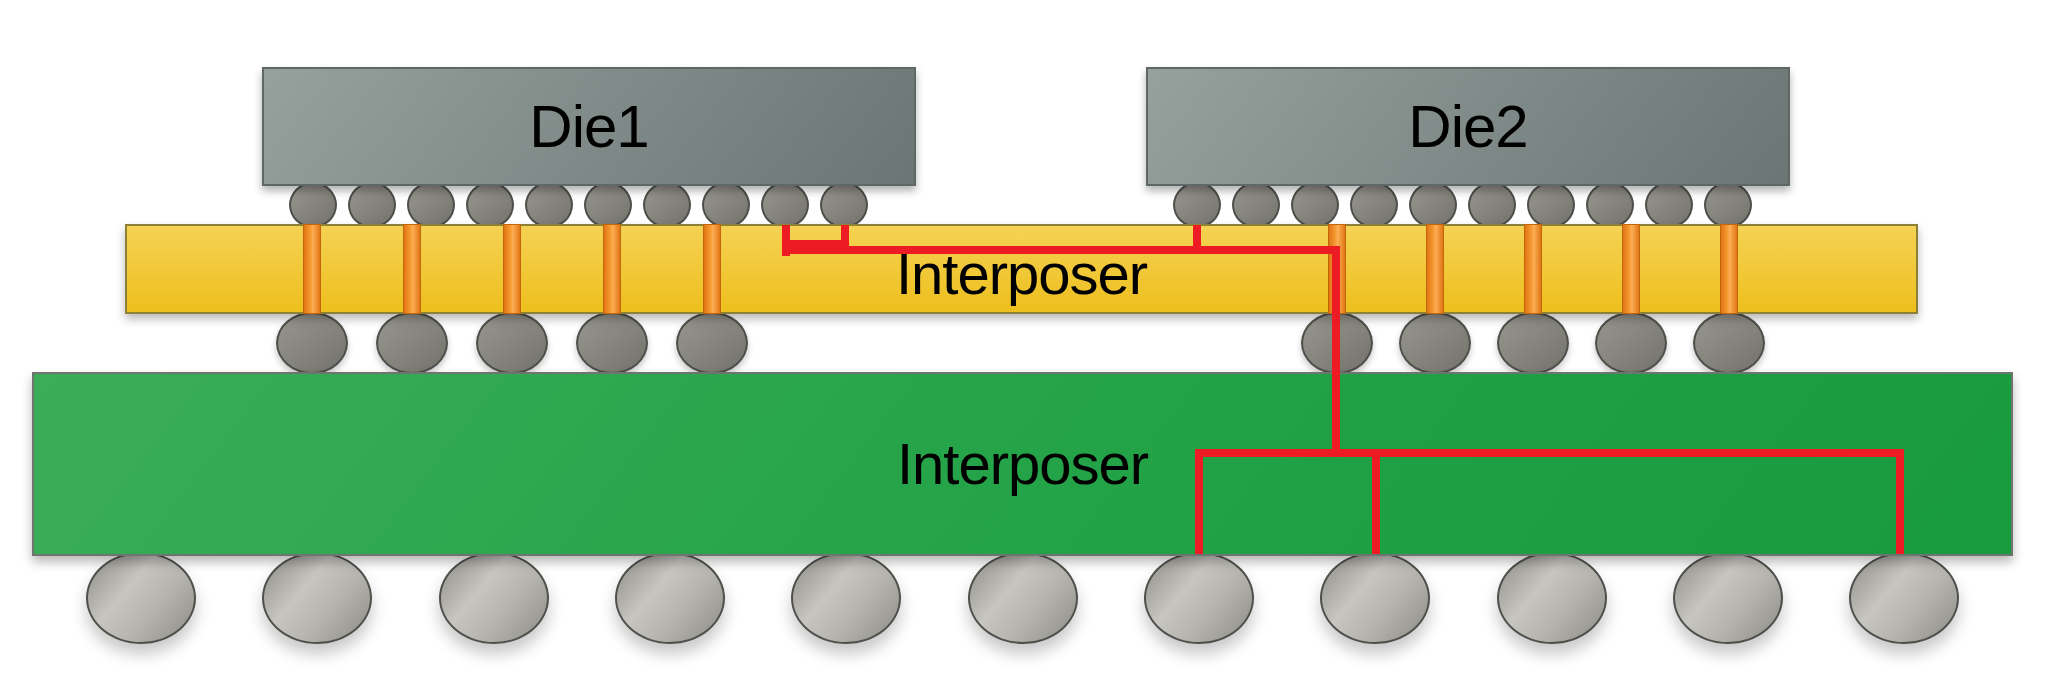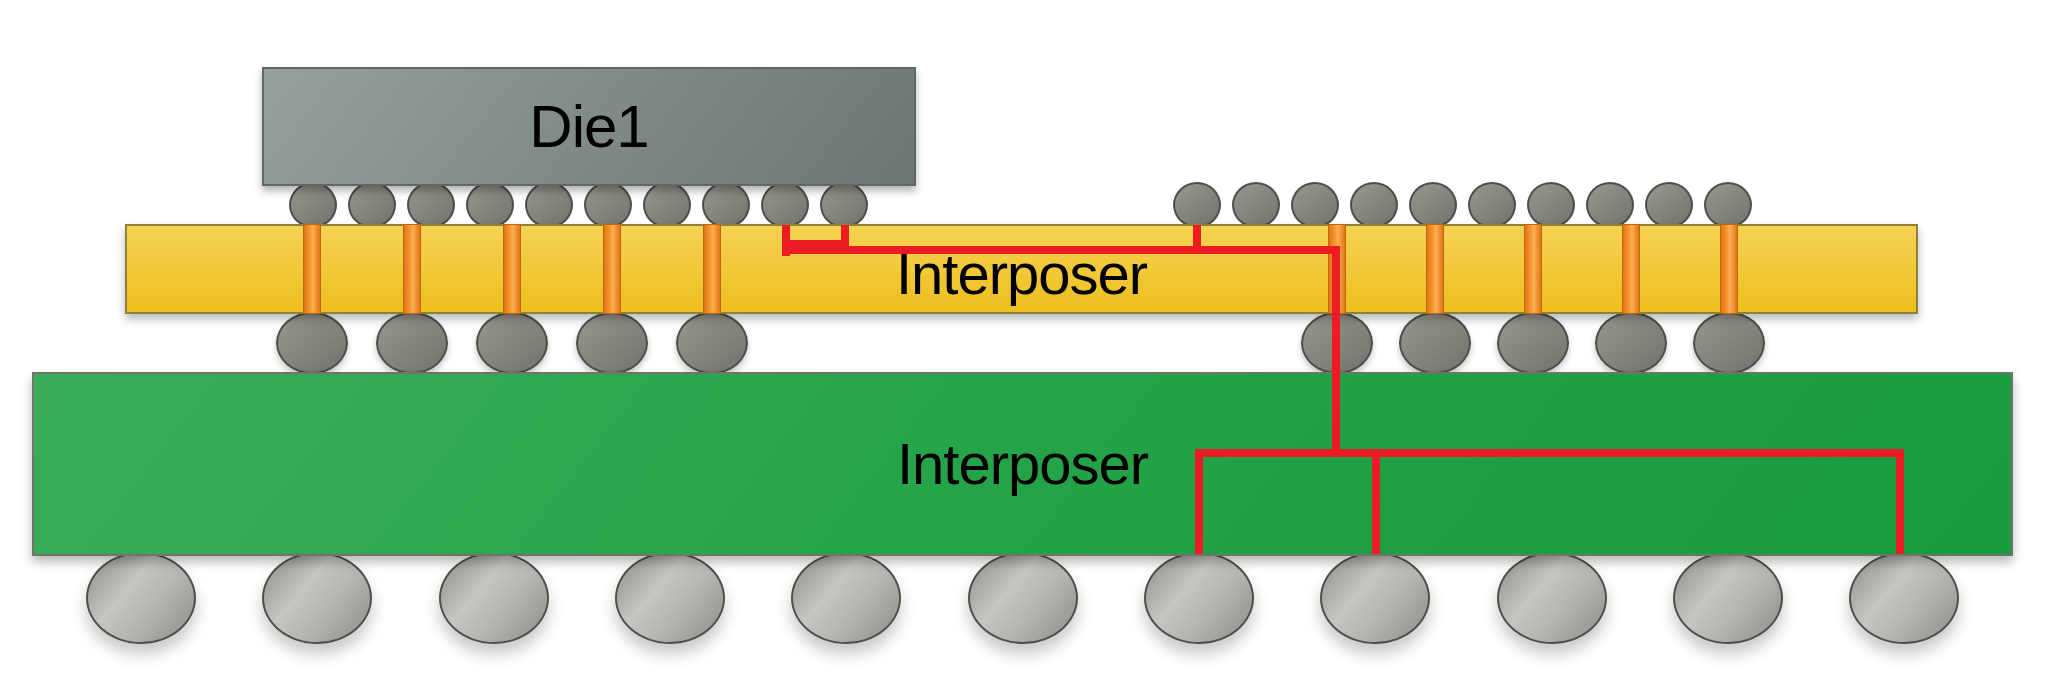--- a/index.html
+++ b/index.html
@@ -53,20 +53,23 @@
 </style>
 </head>
 <body>
 
 <div class="canvas" id="canvas">
 
   <div class="die" id="die1" style="left: 262px; top: 67px; width: 654px; height: 119px;">
     <span class="label">Die1</span>
   </div>
 
+  <div class="die" id="die2" style="left: 1146px; top: 67px; width: 644px; height: 119px;">
+    <span class="label">Die2</span>
+  </div>
 
   <div class="slab slab-interposer" id="interposer" style="left: 125px; top: 224px; width: 1793px; height: 90px;">
     <span class="label">Interposer</span>
   </div>
 
   <div class="slab slab-substrate" id="substrate" style="left: 32px; top: 372px; width: 1981px; height: 184px;">
     <span class="label">Interposer</span>
   </div>
 
 <div class="bump micro" style="left: 289px; top: 182px; width: 48px; height: 46px;"></div>

